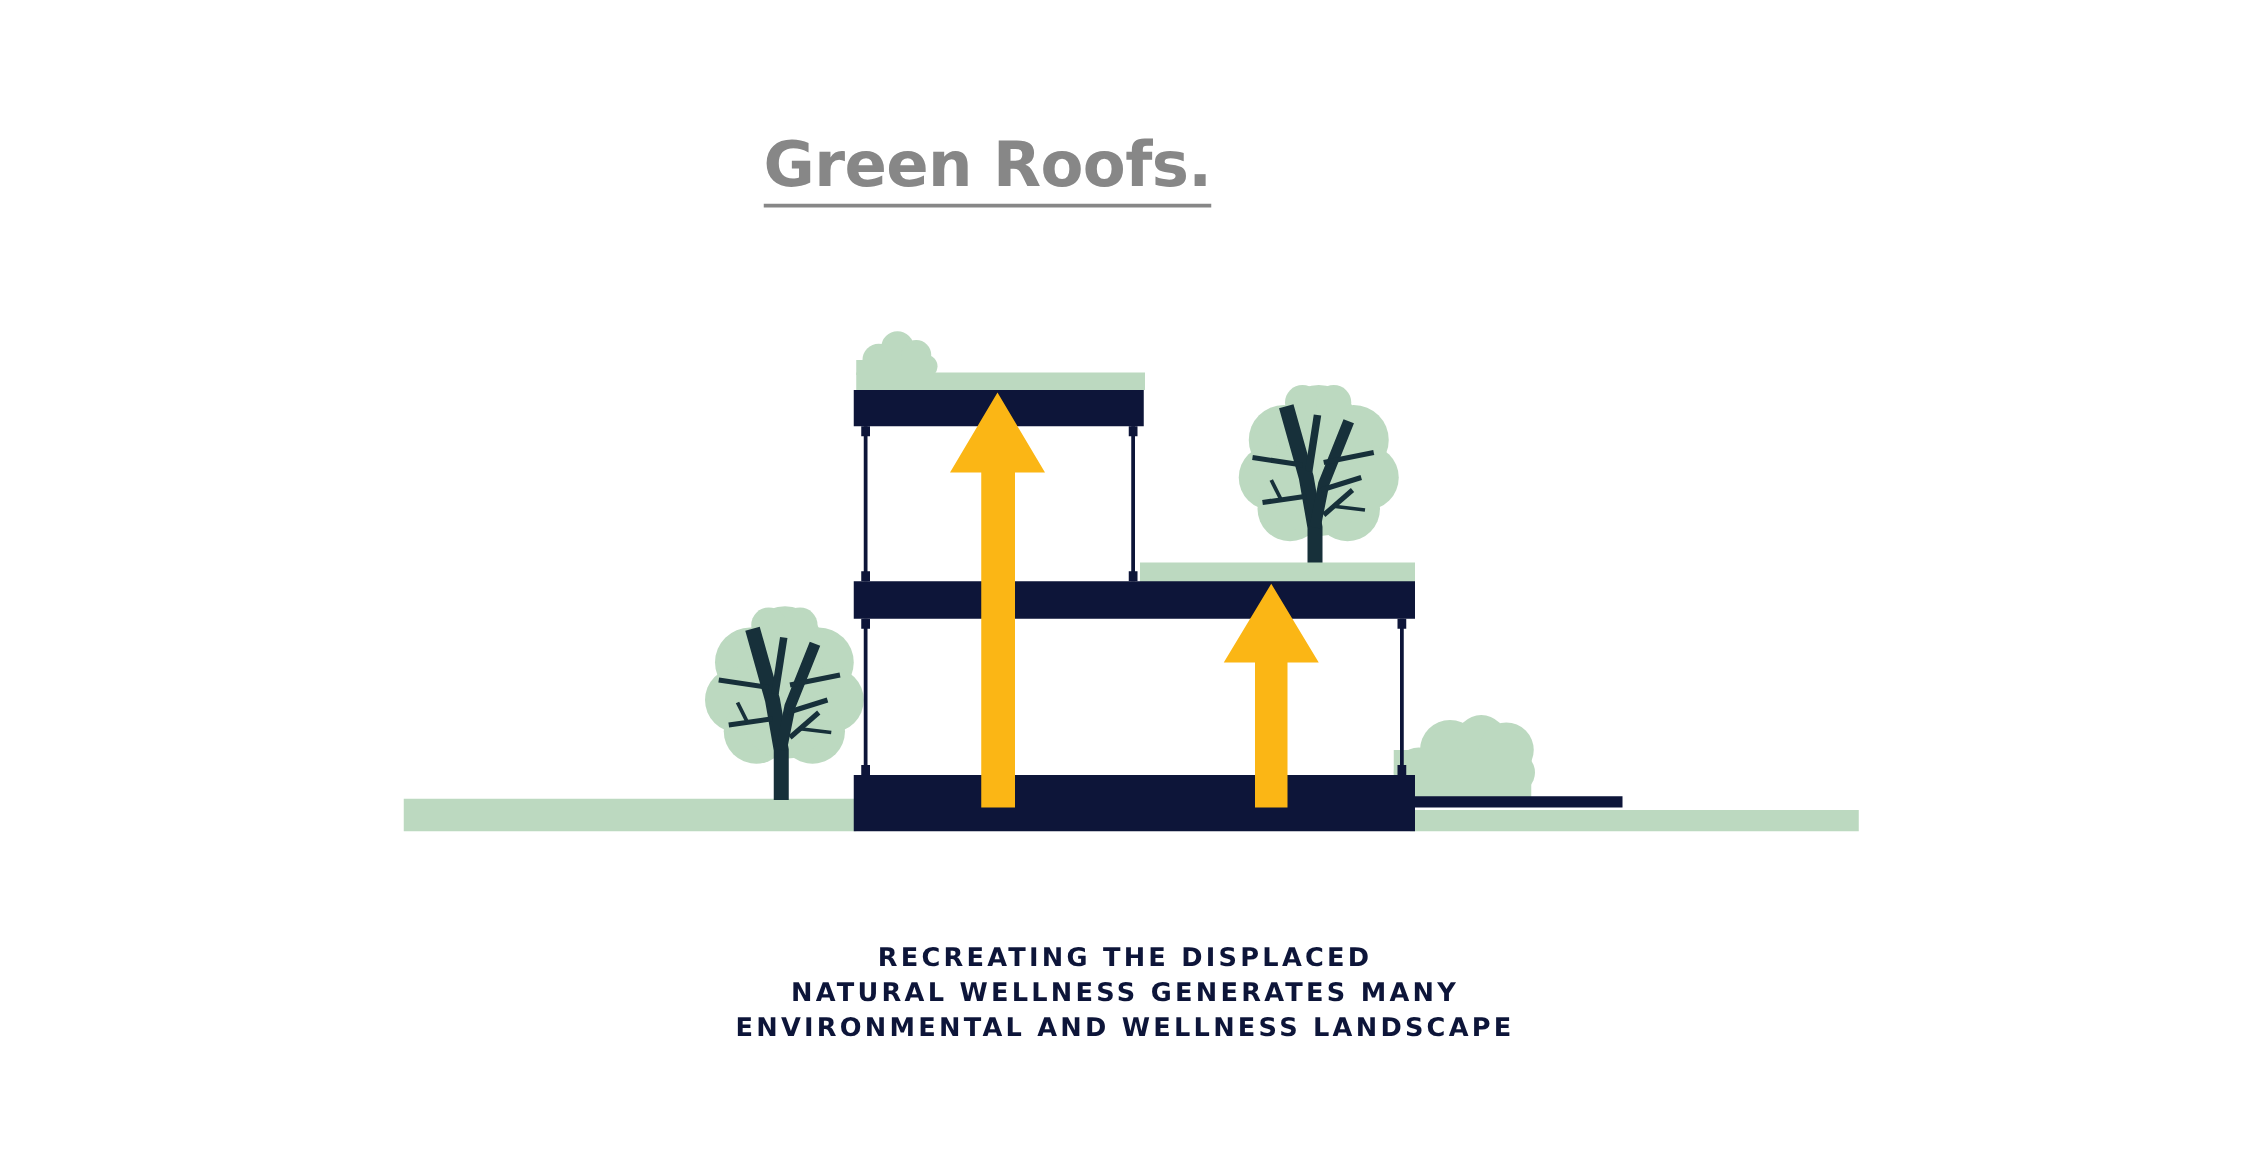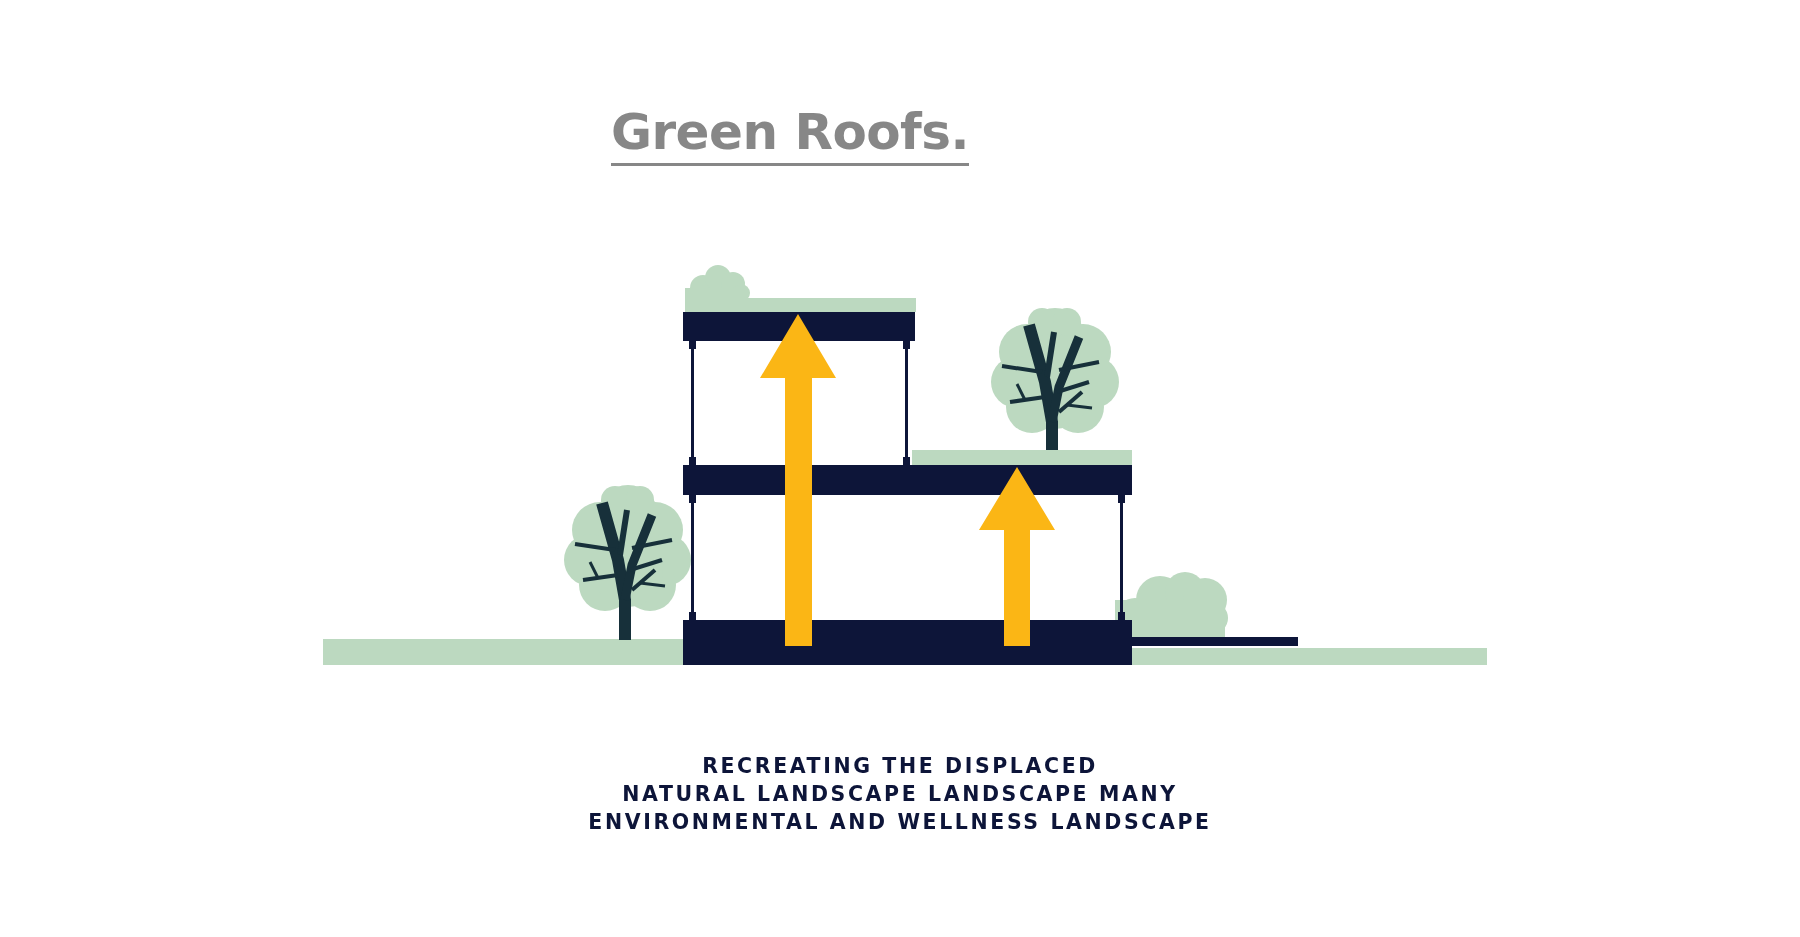--- a/index.html
+++ b/index.html
@@ -132,15 +132,15 @@
   <g fill="#fbb615">
     <polygon points="798,314 836,378 812,378 812,646 785,646 785,378 760,378"></polygon>
   </g>
   <g fill="#fbb615">
     <polygon points="1017,467 1055,530 1030,530 1030,646 1004,646 1004,530 979,530"></polygon>
   </g>
 </svg>
 
 <div class="caption" style="color:#0d1539">
   <div>RECREATING THE DISPLACED</div>
-  <div>NATURAL LANDSCAPE LANDSCAPE MANY</div>
+  <div>NATURAL WELLNESS GENERATES MANY</div>
   <div>ENVIRONMENTAL AND WELLNESS LANDSCAPE</div>
 </div>
 
 </body></html>

